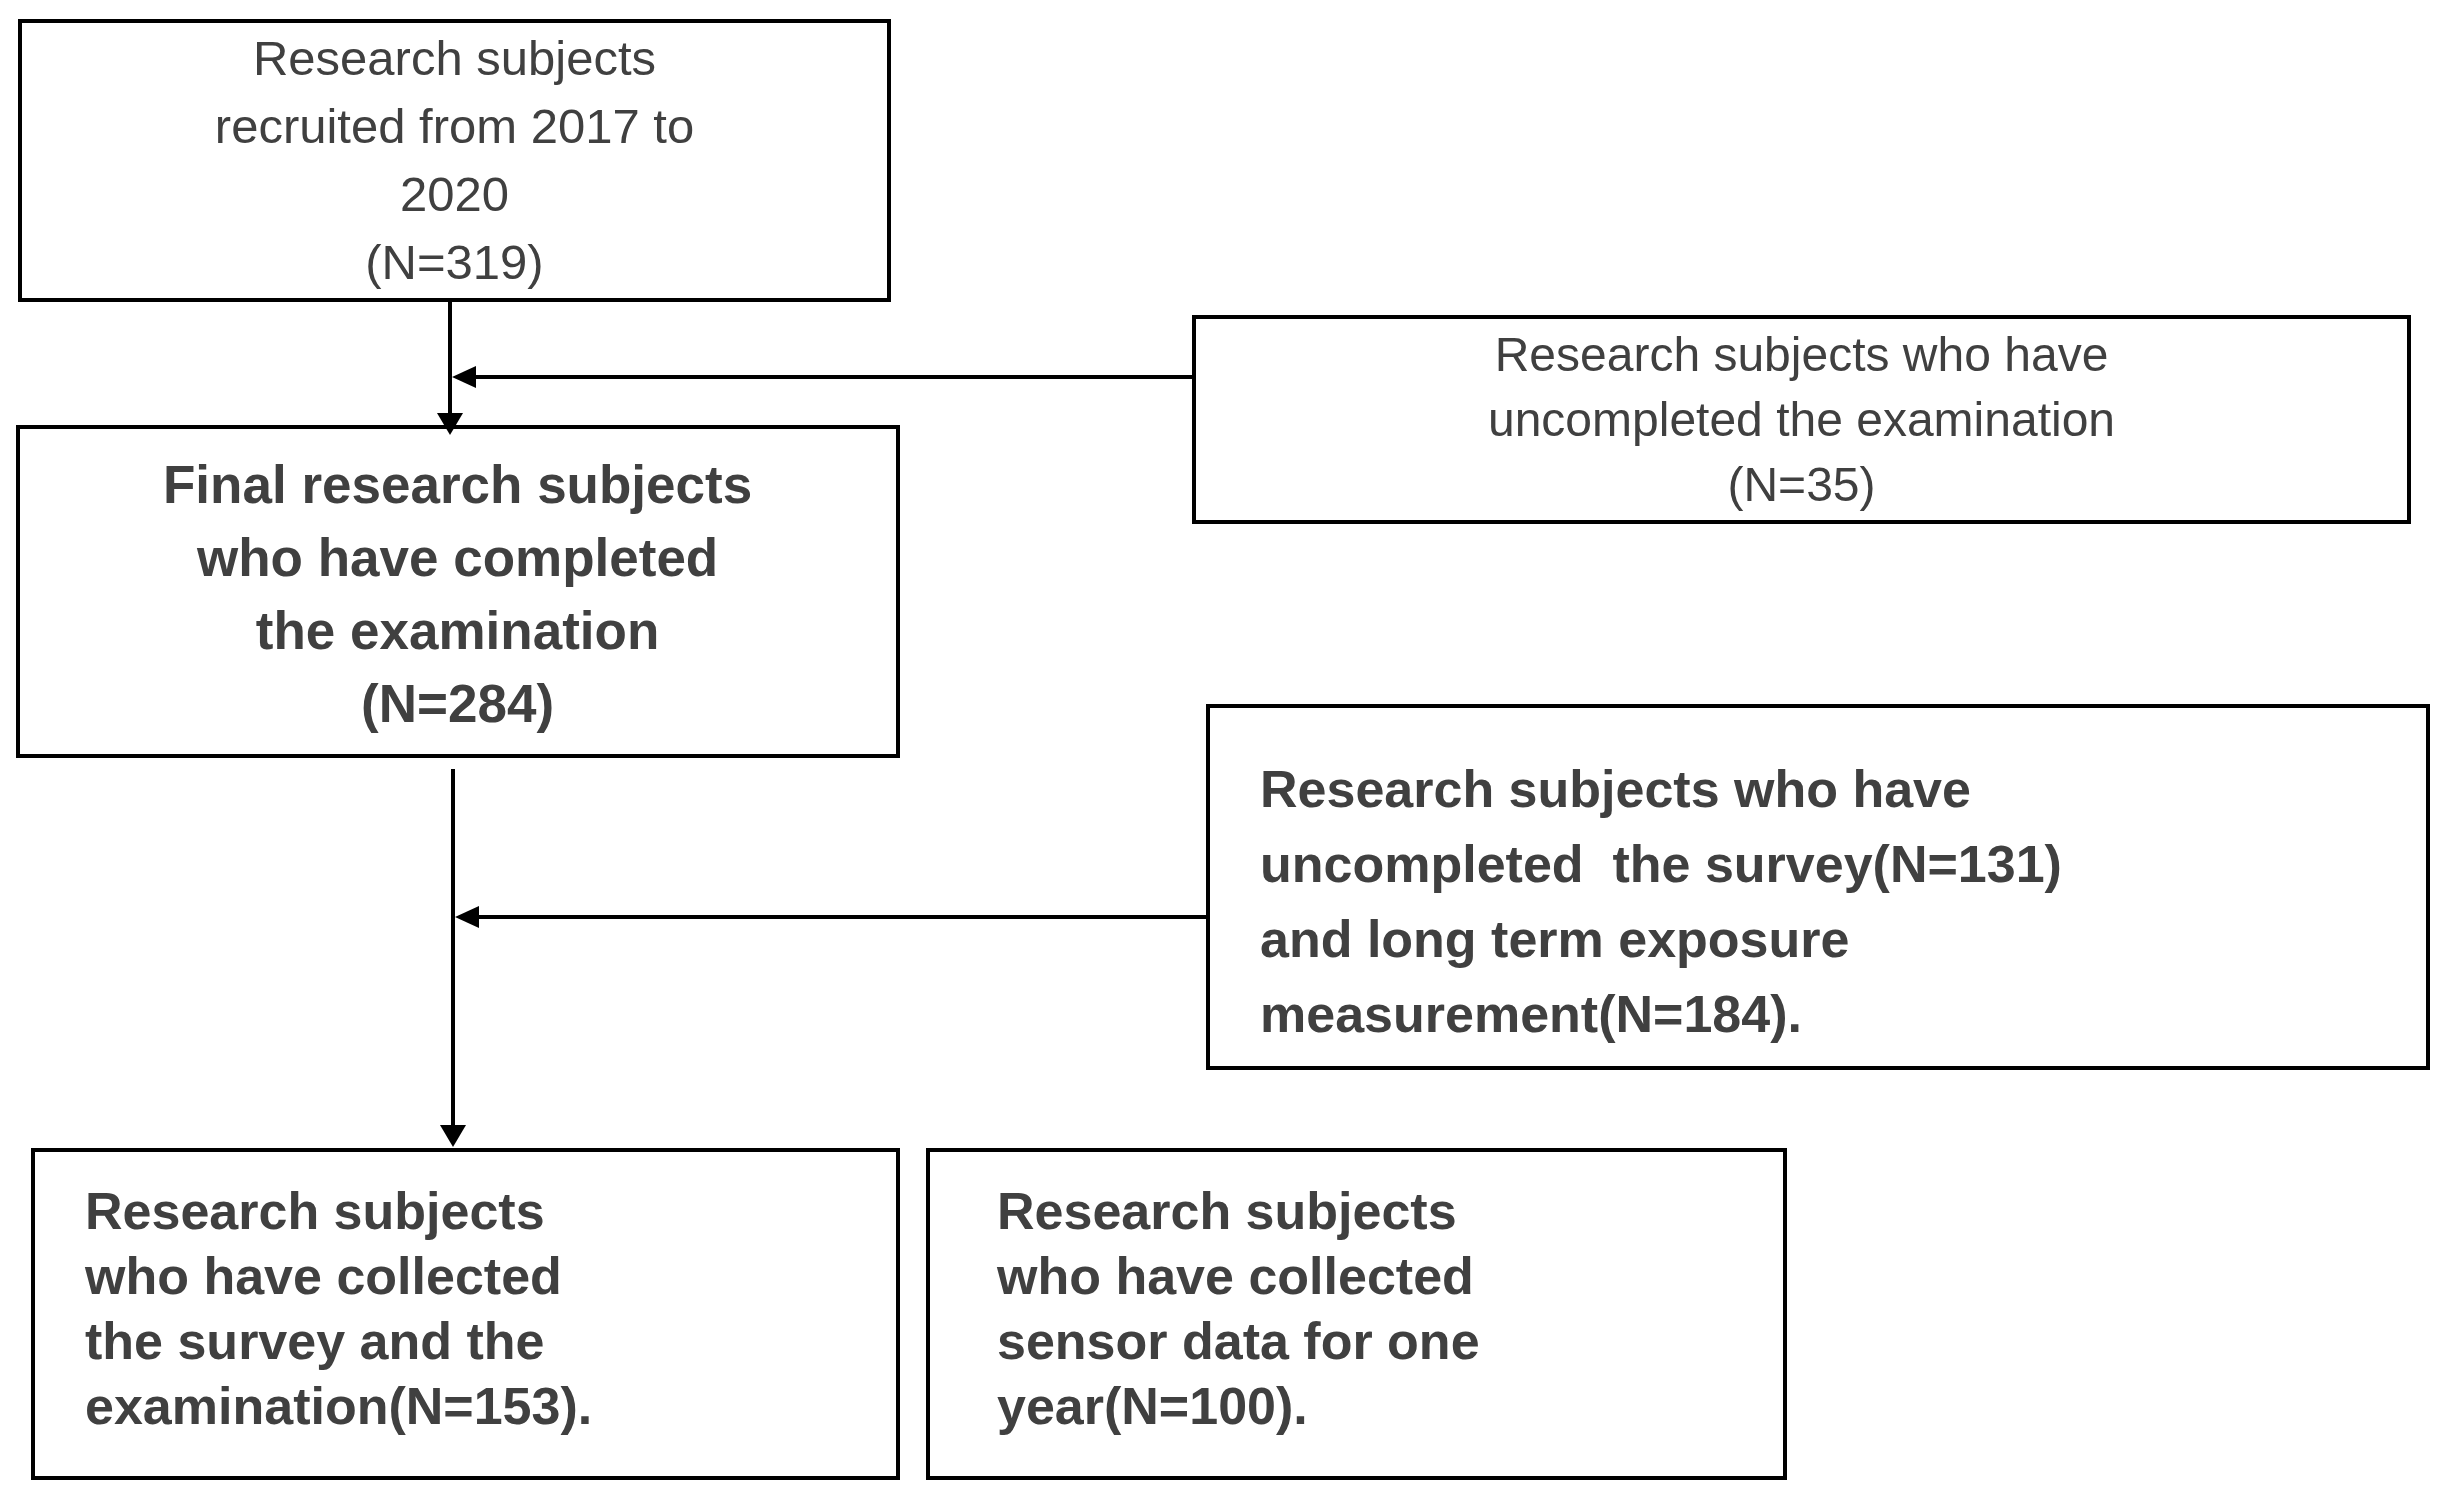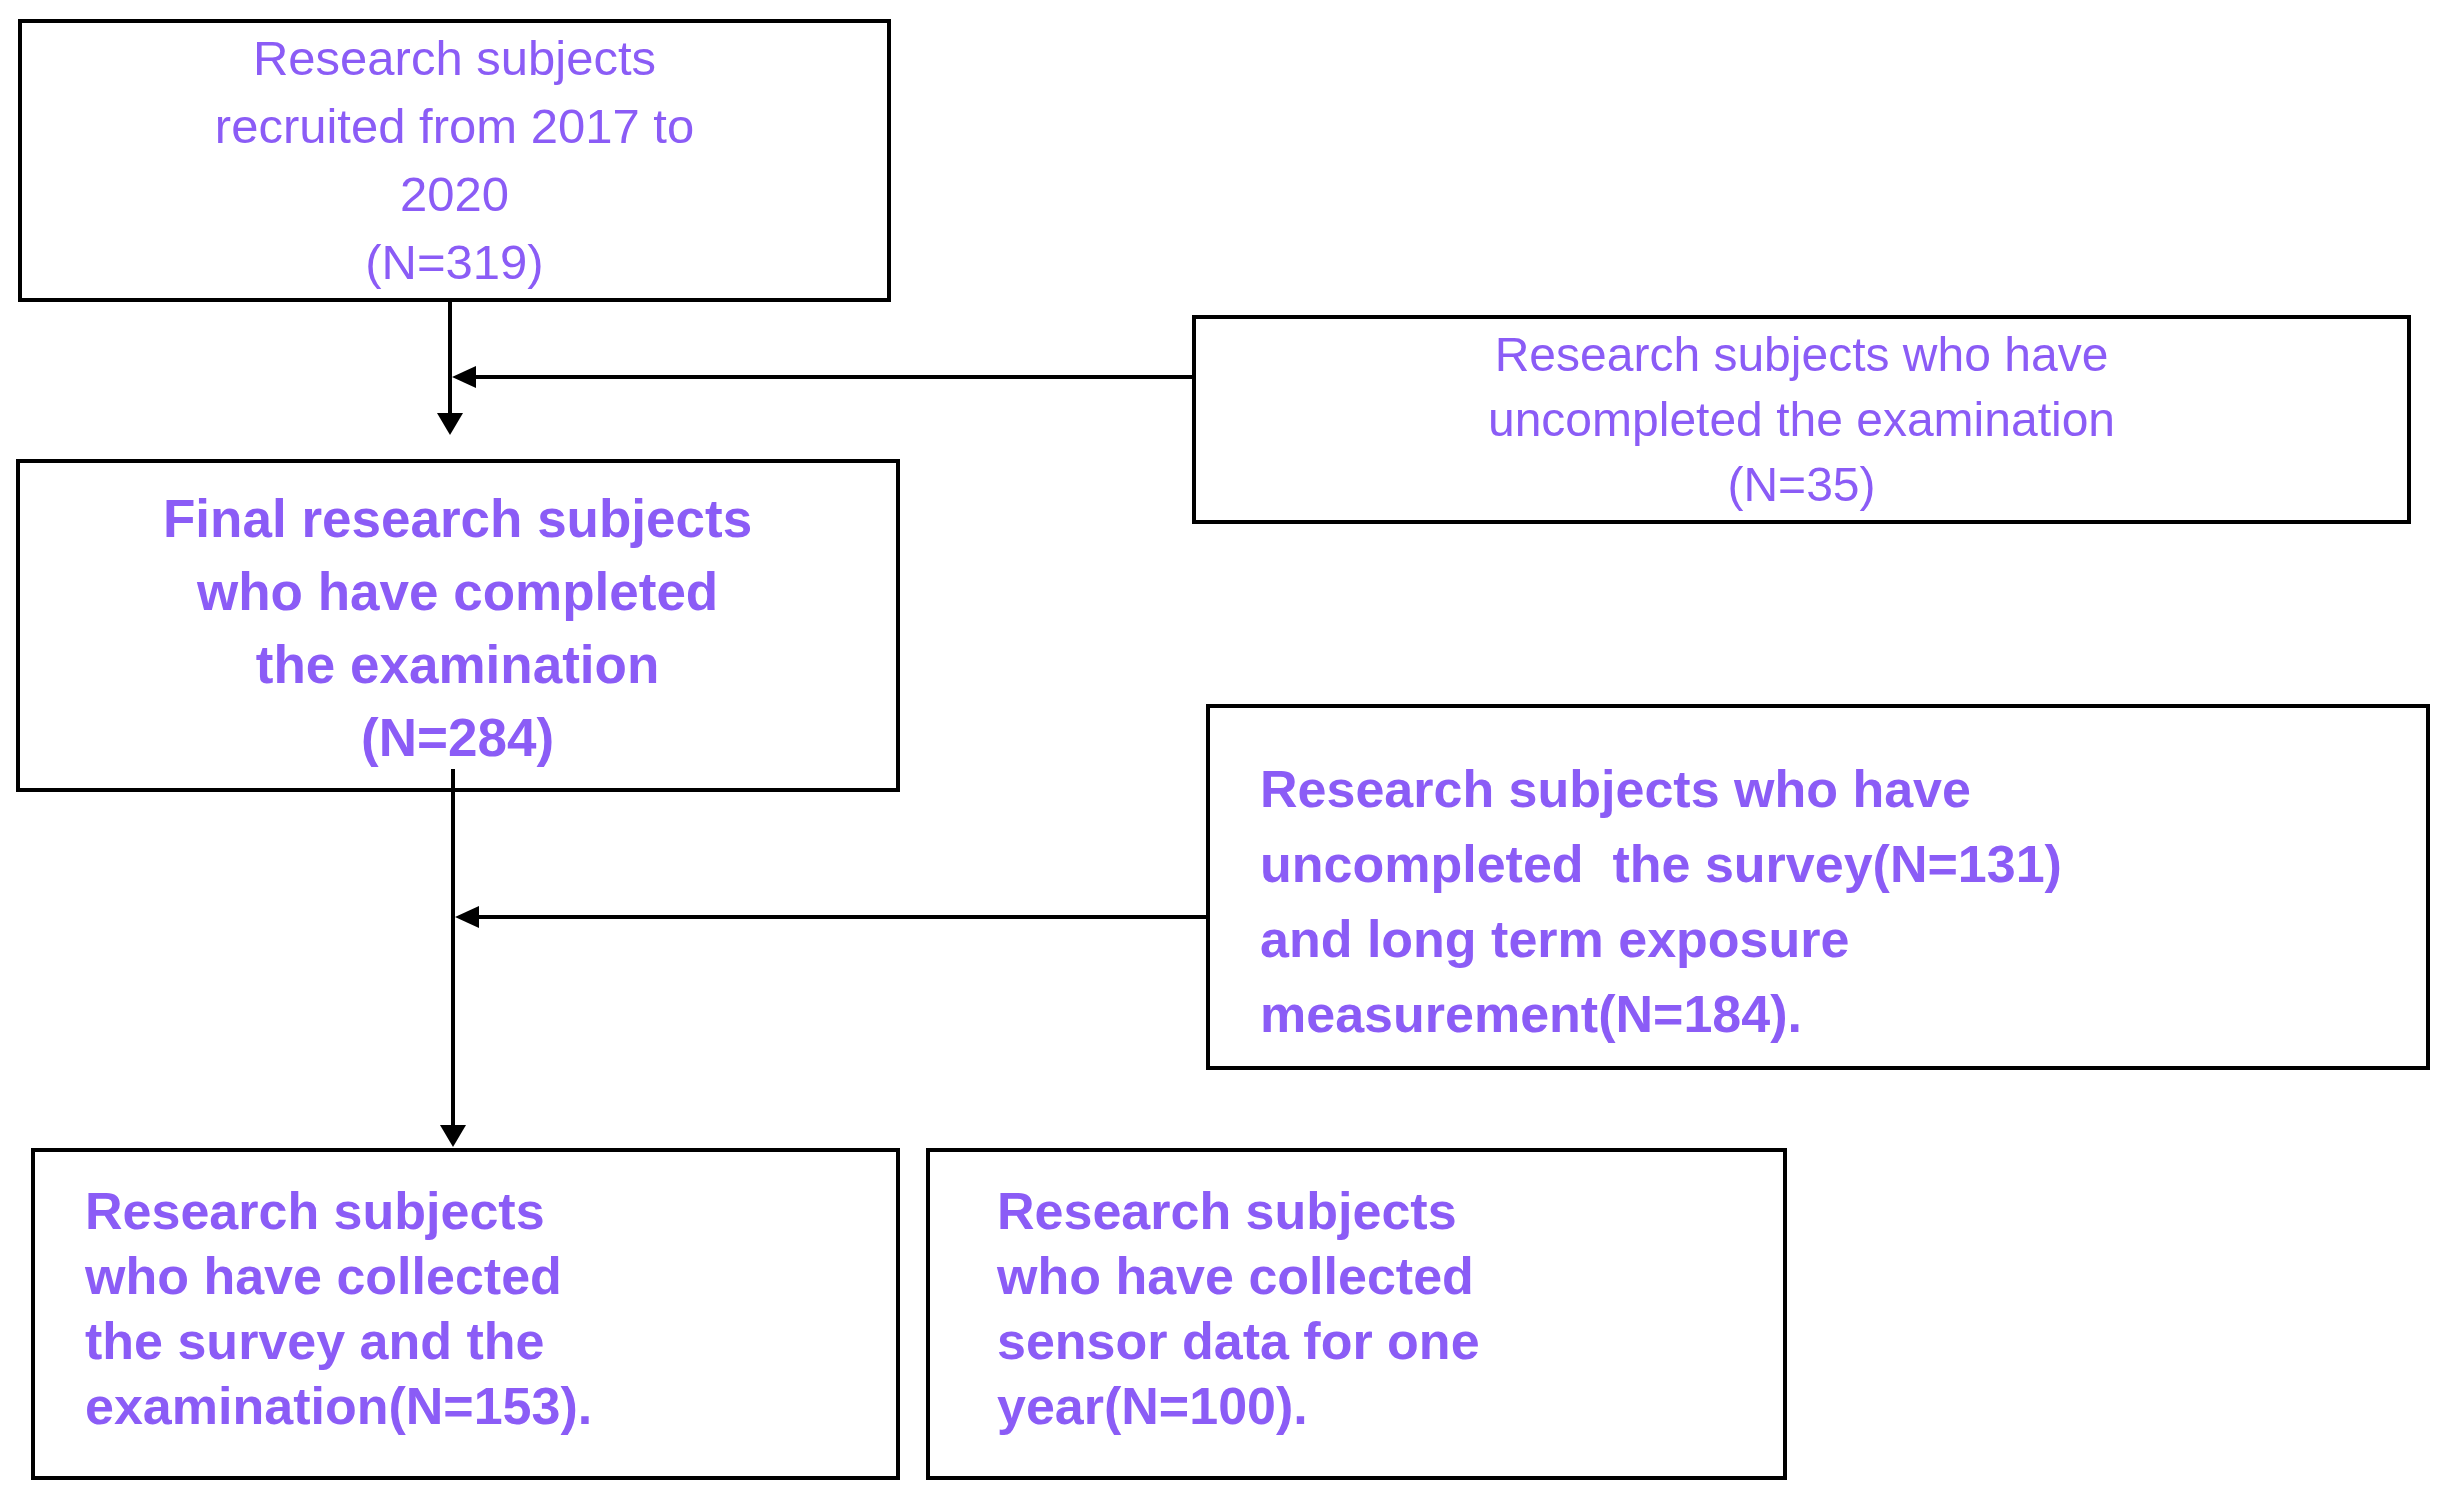--- a/index.html
+++ b/index.html
@@ -17,40 +17,40 @@
     overflow: hidden;
   }
   .box {
     position: absolute;
     box-sizing: border-box;
     border: 4.7px solid #000000;
     background: #ffffff;
   }
   .box-text {
     white-space: pre;
-    color: #8b5cf6;
+    color: #404040;
   }
   .center-text {
     text-align: center;
   }
   
   #box-recruited {
     left: 18px; top: 18.7px; width: 873px; height: 283px;
     font-size: 49px; line-height: 68px; font-weight: 400;
     padding-top: 1.6px;
   }
   
   #box-uncompleted-exam {
     left: 1192px; top: 315px; width: 1219px; height: 209px;
     font-size: 48px; line-height: 65px; font-weight: 400;
     padding-top: 3.1px;
   }
   
   #box-final {
-    left: 15.6px; top: 459px; width: 884px; height: 333px;
+    left: 15.6px; top: 425px; width: 884px; height: 333px;
     font-size: 53px; line-height: 73px; font-weight: 700;
     padding-top: 18.7px;
   }
   
   #box-uncompleted-survey {
     left: 1206px; top: 704px; width: 1224px; height: 366px;
     font-size: 52px; line-height: 75px; font-weight: 700;
     padding: 44px 0 0 50px;
   }
   

